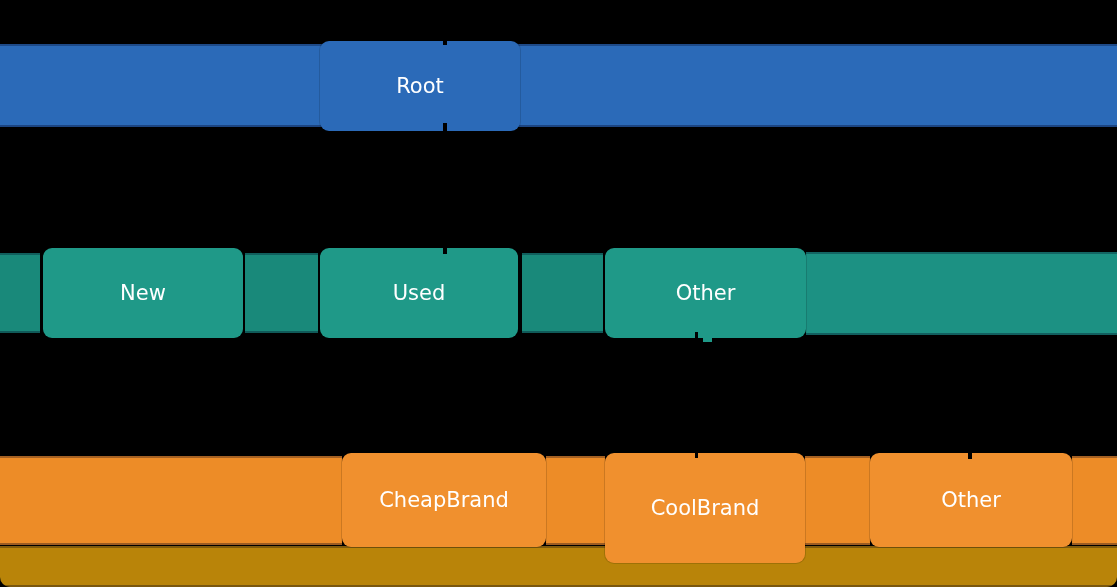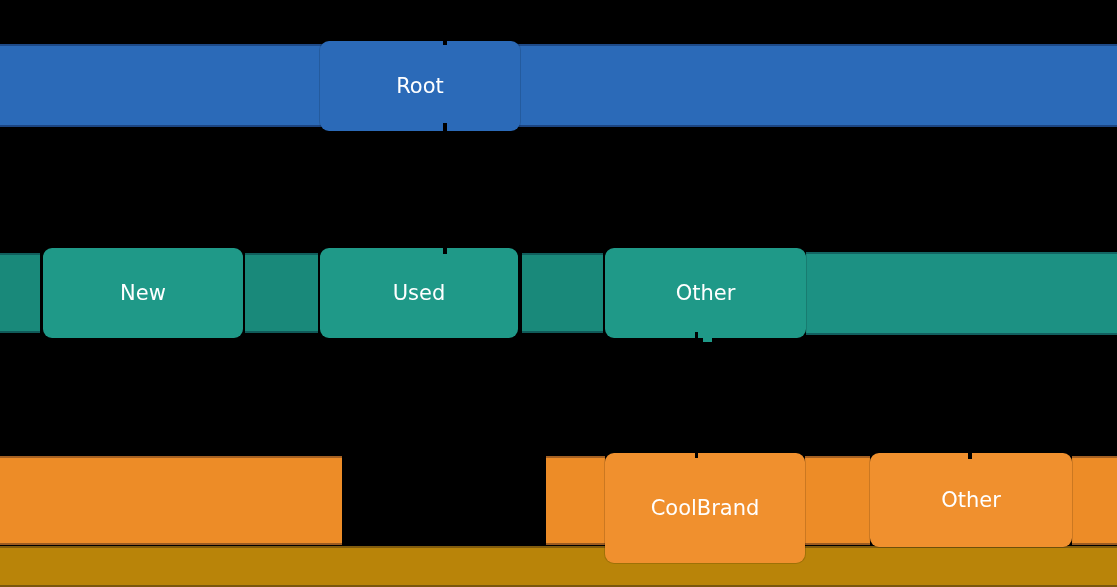--- a/index.html
+++ b/index.html
@@ -37,21 +37,21 @@
     white-space: nowrap;
   }
   .mark {
     position: absolute;
     z-index: 3;
   }
 </style>
 </head>
 <body>
 
-<div class="stage" style="background: rgb(0, 0, 0);">
+<div class="stage" style="background: rgb(0, 0, 0); border-radius: 10px;">
     <div class="band" style="left: 0px; top: 44px; width: 1117px; height: 83px; background: rgb(43, 106, 184);"></div>
     <div class="band" style="left: 0px; top: 253px; width: 40px; height: 80px; background: rgb(25, 137, 122);"></div>
     <div class="band" style="left: 245px; top: 253px; width: 73px; height: 80px; background: rgb(25, 137, 122);"></div>
     <div class="band" style="left: 522px; top: 253px; width: 81px; height: 80px; background: rgb(25, 137, 122);"></div>
     <div class="band" style="left: 806px; top: 252px; width: 311px; height: 83px; background: rgb(28, 145, 131);"></div>
     <div class="band" style="left: 0px; top: 456px; width: 342px; height: 89px; background: rgb(237, 140, 39);"></div>
     <div class="band" style="left: 546px; top: 456px; width: 59px; height: 89px; background: rgb(237, 140, 39);"></div>
     <div class="band" style="left: 805px; top: 456px; width: 65px; height: 89px; background: rgb(237, 140, 39);"></div>
     <div class="band" style="left: 1072px; top: 456px; width: 45px; height: 89px; background: rgb(237, 140, 39);"></div>
     <div class="band" style="left: 0px; top: 546px; width: 1117px; height: 41px; background: rgb(185, 132, 9);"></div>
@@ -60,20 +60,23 @@
     </div>
     <div class="node" style="left: 43px; top: 248px; width: 200px; height: 90px; background: rgb(31, 153, 136);">
       <span class="label">New</span>
     </div>
     <div class="node" style="left: 320px; top: 248px; width: 198px; height: 90px; background: rgb(31, 153, 136);">
       <span class="label">Used</span>
     </div>
     <div class="node" style="left: 605px; top: 248px; width: 201px; height: 90px; background: rgb(31, 153, 136);">
       <span class="label">Other</span>
     </div>
+    <div class="node" style="left: 342px; top: 453px; width: 204px; height: 94px; background: rgb(240, 144, 46);">
+      <span class="label">CheapBrand</span>
+    </div>
     <div class="node" style="left: 605px; top: 453px; width: 200px; height: 110px; background: rgb(240, 144, 46);">
       <span class="label">CoolBrand</span>
     </div>
     <div class="node" style="left: 870px; top: 453px; width: 202px; height: 94px; background: rgb(240, 144, 46);">
       <span class="label">Other</span>
     </div>
     <div class="mark" style="left: 443px; top: 41px; width: 4px; height: 4px; background: rgb(0, 0, 0);"></div>
     <div class="mark" style="left: 443px; top: 123px; width: 4px; height: 8px; background: rgb(0, 0, 0);"></div>
     <div class="mark" style="left: 443px; top: 248px; width: 4px; height: 6px; background: rgb(0, 0, 0);"></div>
     <div class="mark" style="left: 695px; top: 332px; width: 3px; height: 6px; background: rgb(0, 0, 0);"></div>

